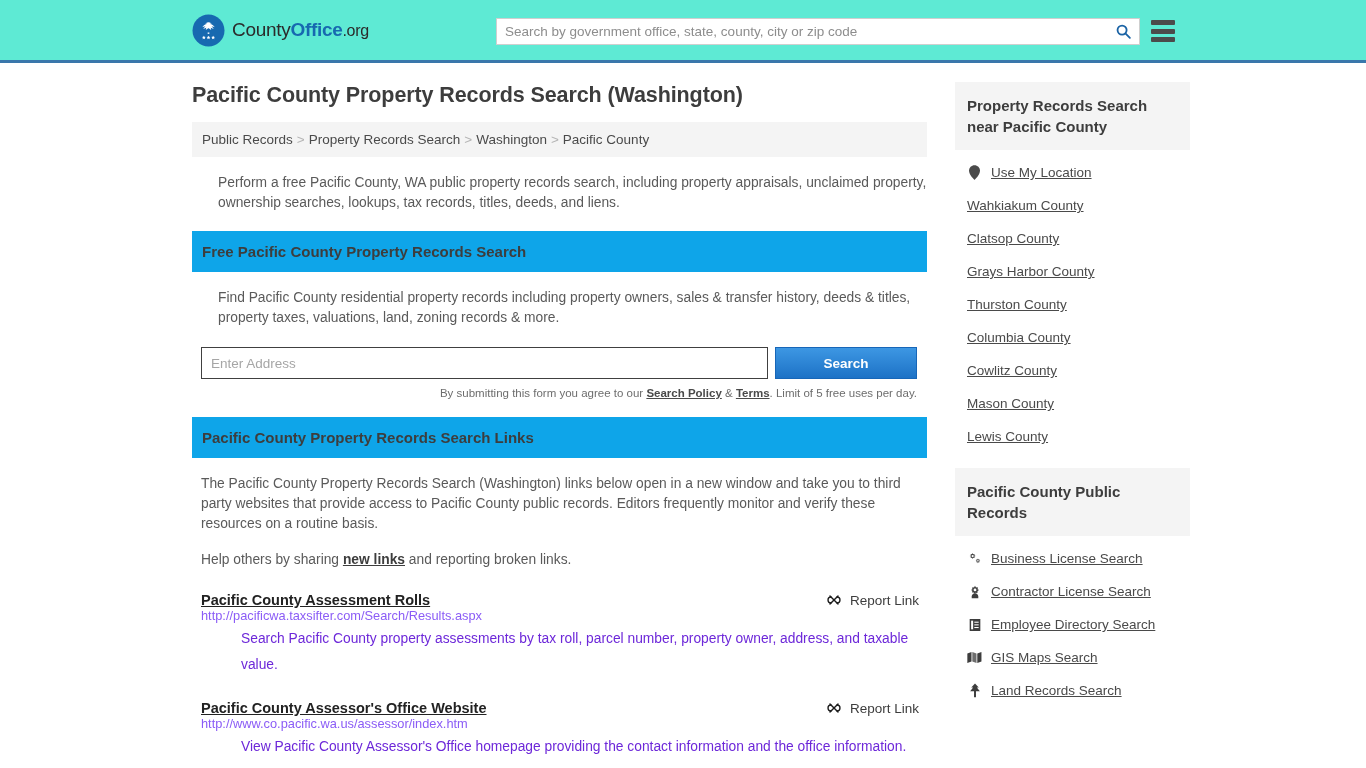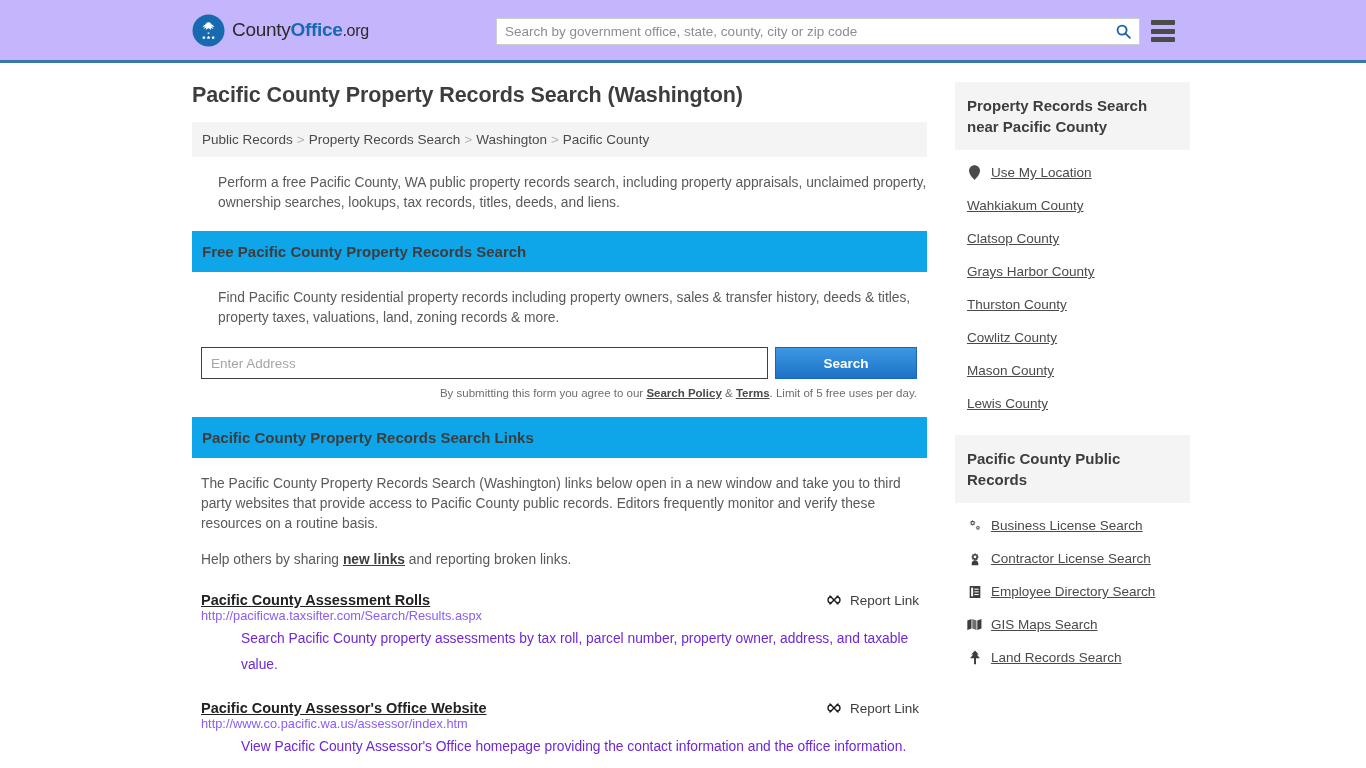--- a/index.html
+++ b/index.html
@@ -8,21 +8,21 @@
     width: 1366px; height: 768px;
     overflow: hidden;
     background: #ffffff;
     font-family: "Liberation Sans", sans-serif;
     color: #4a4a4a;
   }
 
   
   .site-header {
     height: 63px;
-    background: #c4b5fd;
+    background: #5eead4;
     border-bottom: 3px solid #3a77ab;
     display: flex;
     align-items: center;
     position: relative;
   }
   .logo-wrap {
     display: flex;
     align-items: center;
     margin-left: 192px;
     text-decoration: none;
@@ -402,20 +402,23 @@
         <div class="side-item">
           <a href="#">Clatsop County</a>
         </div>
         <div class="side-item">
           <a href="#">Grays Harbor County</a>
         </div>
         <div class="side-item">
           <a href="#">Thurston County</a>
         </div>
         <div class="side-item">
+          <a href="#">Columbia County</a>
+        </div>
+        <div class="side-item">
           <a href="#">Cowlitz County</a>
         </div>
         <div class="side-item">
           <a href="#">Mason County</a>
         </div>
         <div class="side-item">
           <a href="#">Lewis County</a>
         </div>
       </div>
     </div>

